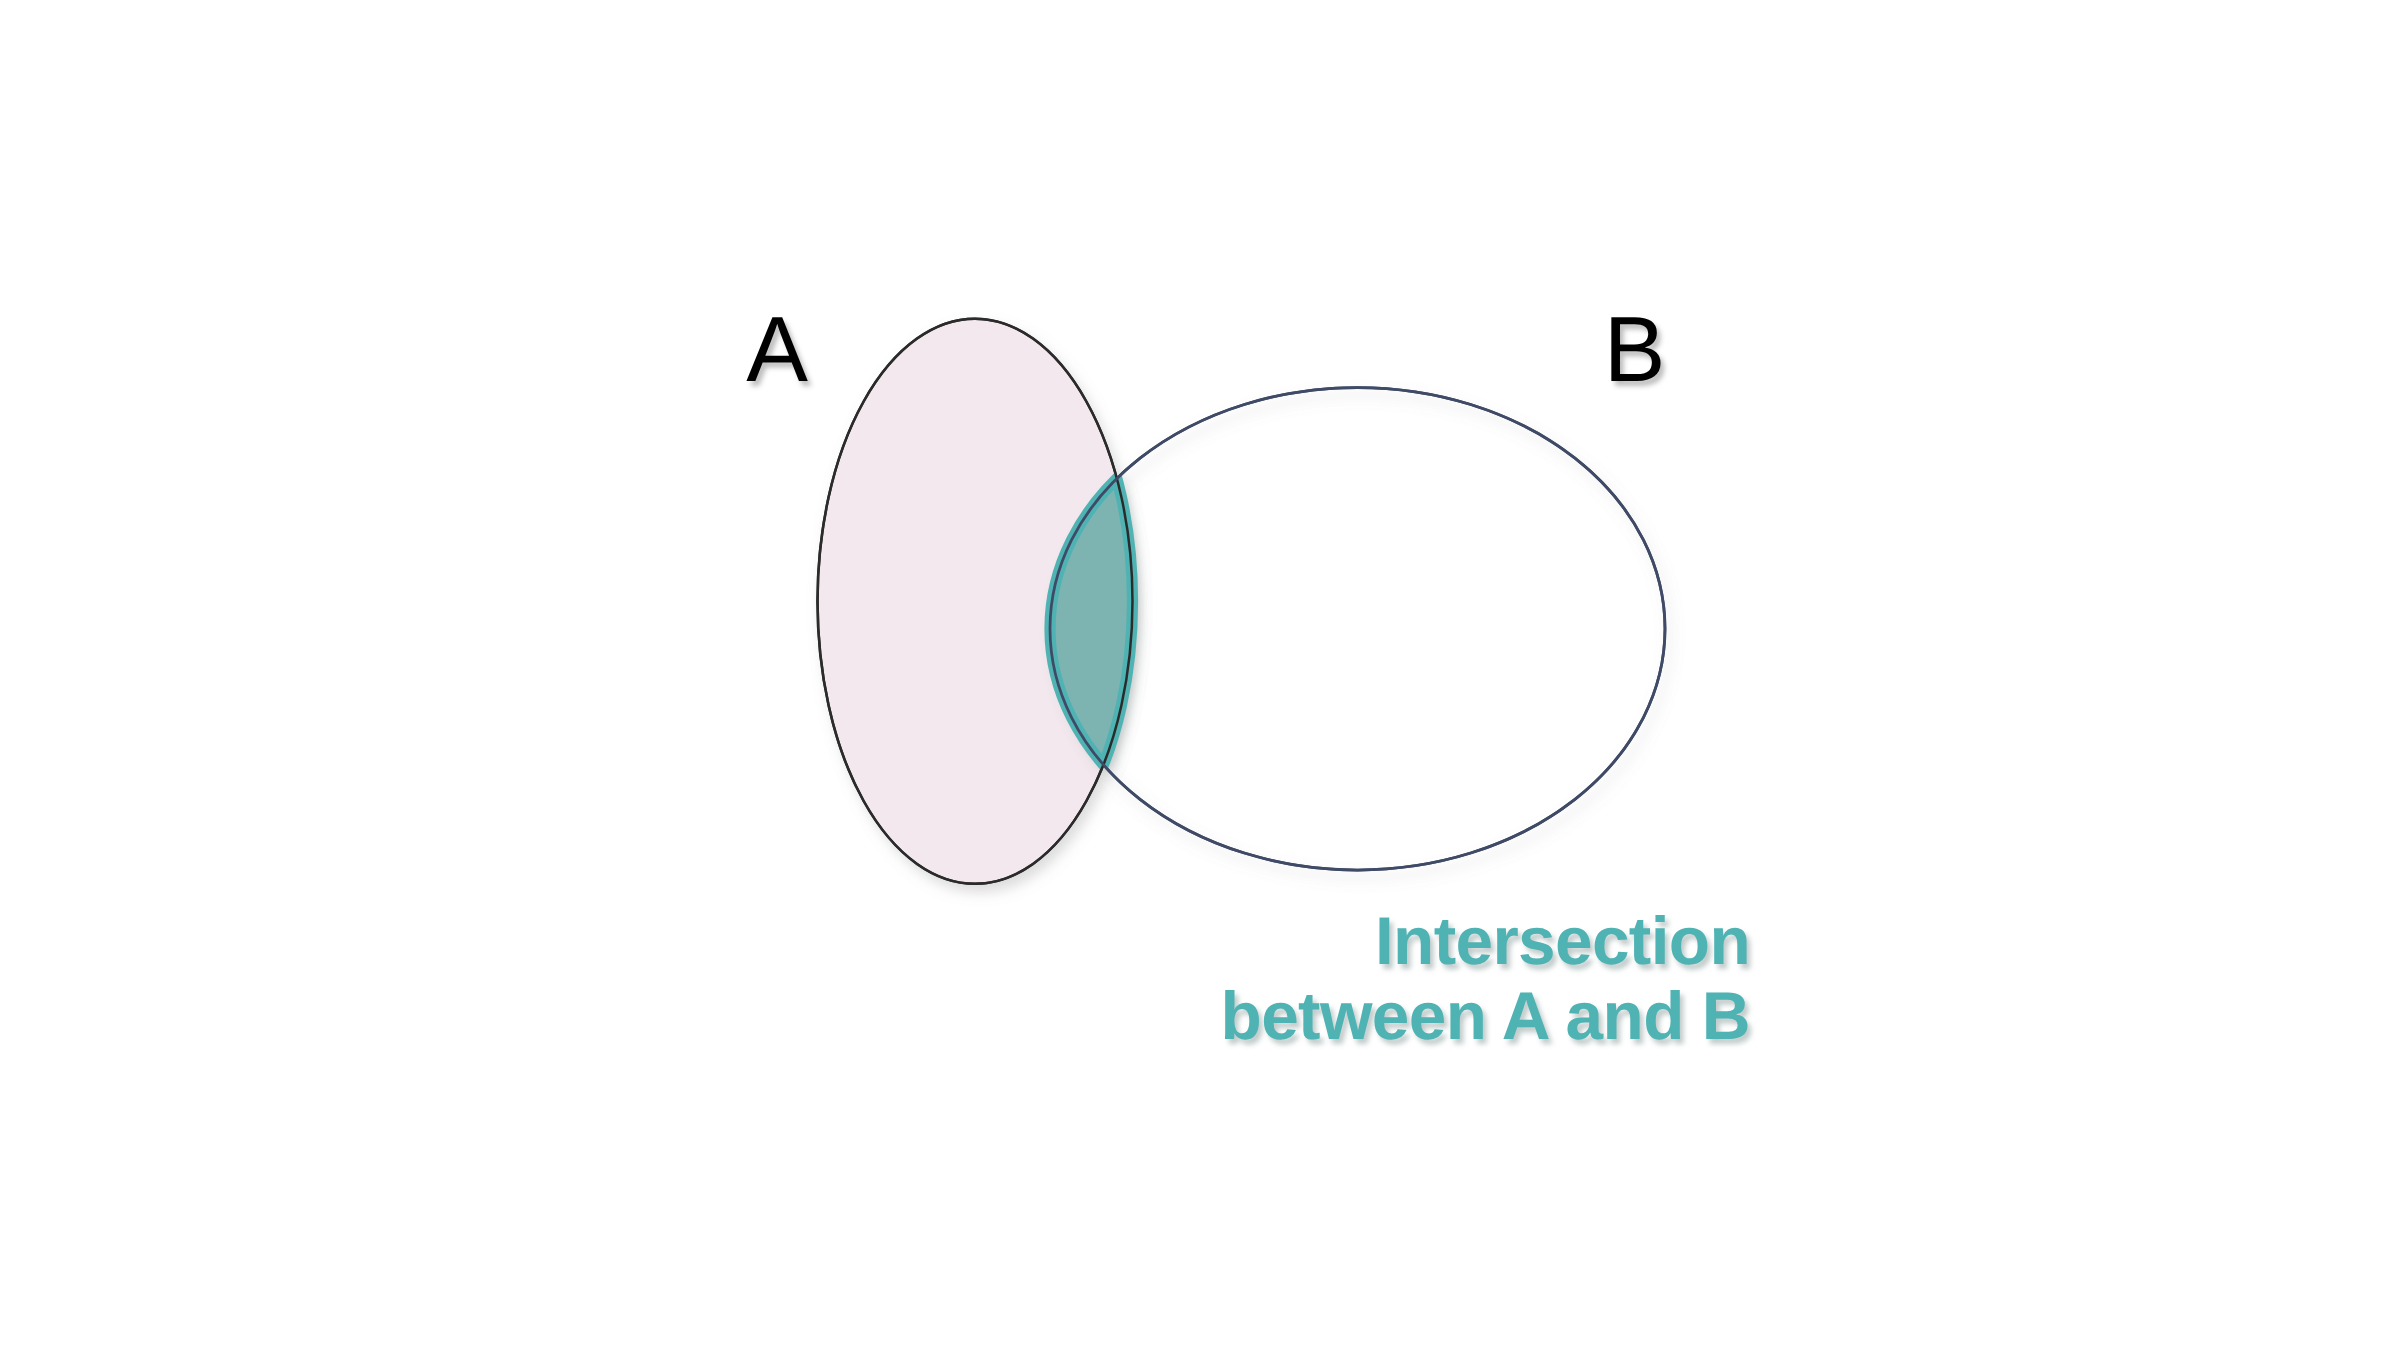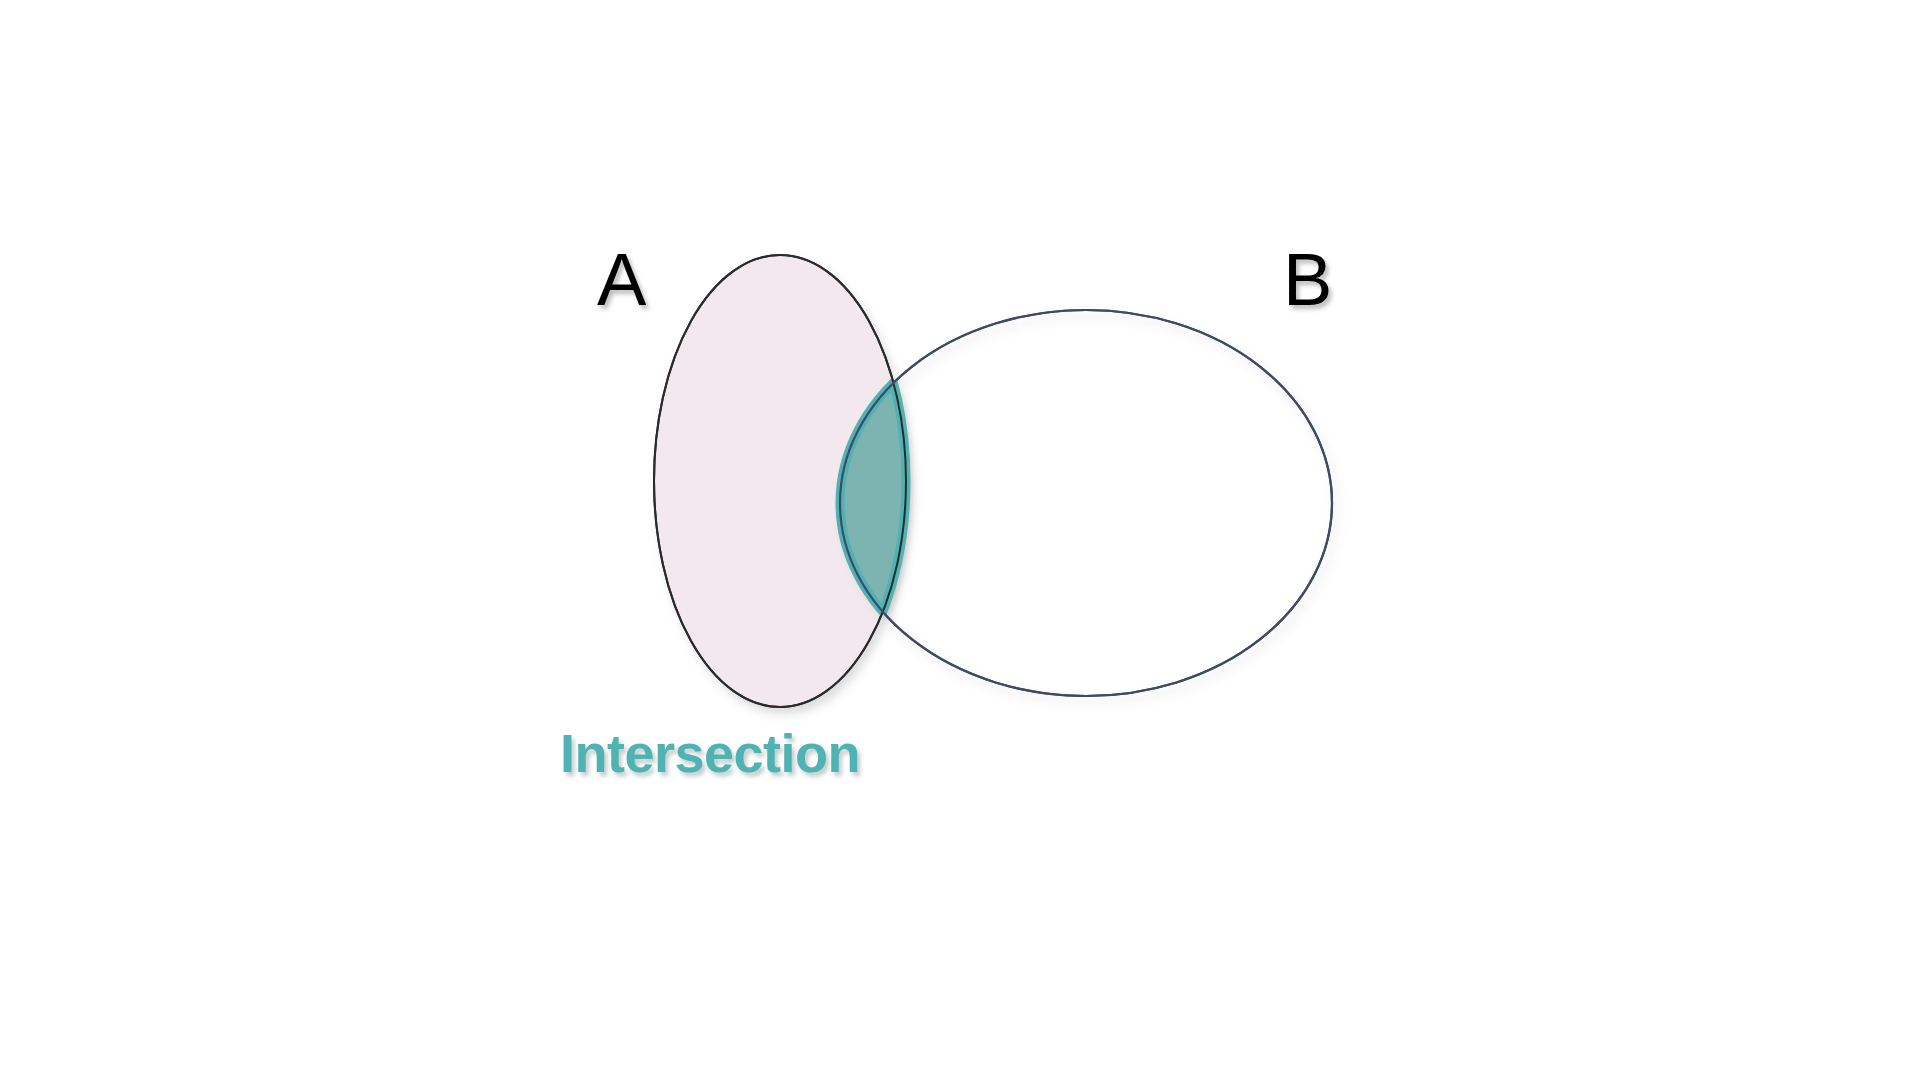--- a/index.html
+++ b/index.html
@@ -45,21 +45,21 @@
     user-select: none;
   }
   #label-a { left: 597px; top: 243px; }
   #label-b { left: 1283px; top: 243px; }
 
   #caption {
     position: absolute;
     left: 560px;
     top: 723px;
     width: 840px;
-    text-align: left;
+    text-align: right;
     font-family: "Liberation Sans", sans-serif;
     font-weight: 700;
     font-size: 54px;
     line-height: 1.12;
     letter-spacing: -0.5px;
     color: #4fb3b3;
     text-shadow: 3px 4px 4px rgba(120, 140, 140, 0.45);
     user-select: none;
   }
   #caption .cap-line { display: block; }
@@ -119,15 +119,16 @@
       <ellipse cx="1086" cy="503" rx="246" ry="193" fill="none" stroke="#3f4a66" stroke-width="2.2"></ellipse>
     </g>
   </svg>
 
   <div class="set-label" id="label-a">A</div>
 
   <div class="set-label" id="label-b">B</div>
 
   <div id="caption">
     <span class="cap-line">Intersection</span>
+    <span class="cap-line">between A and B</span>
   </div>
 
 </div>
 
 </body></html>

